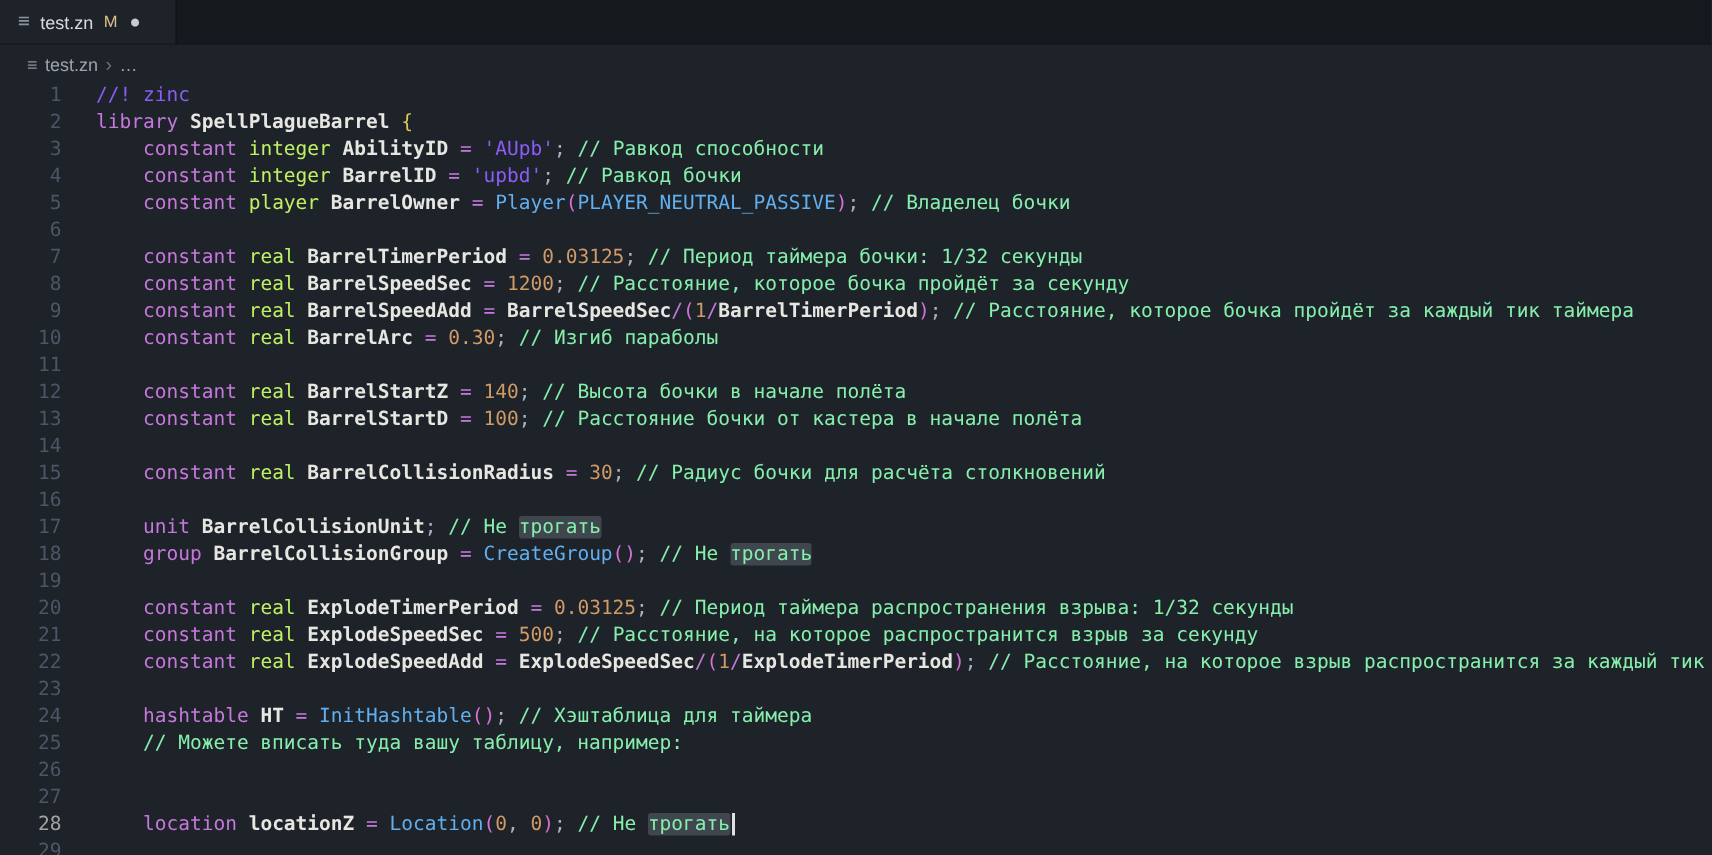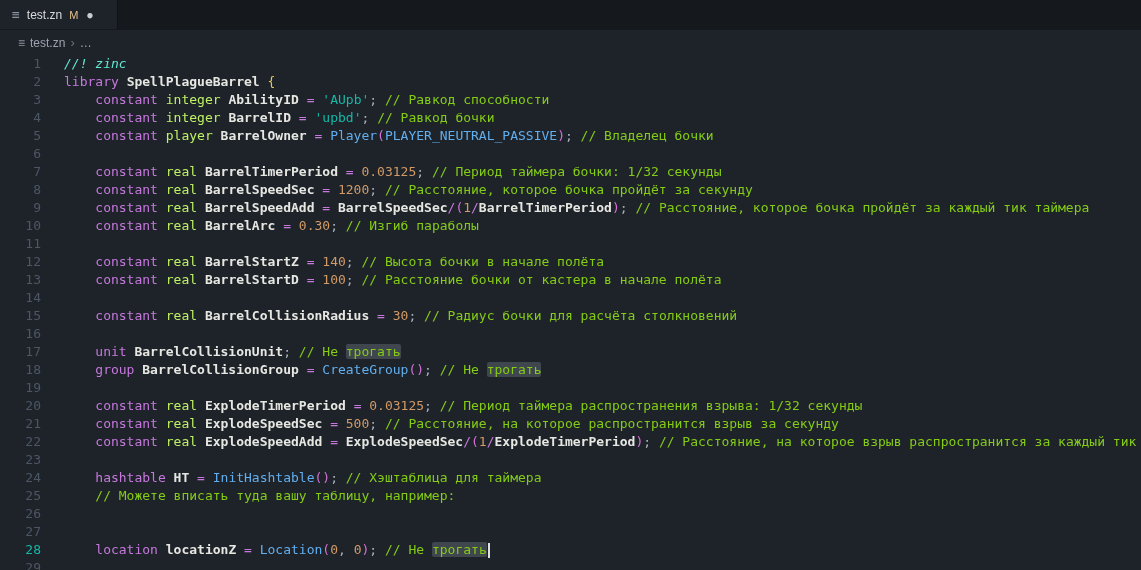--- a/index.html
+++ b/index.html
@@ -36,34 +36,34 @@
   
   .editor { position:relative; }
   .line {
     display:flex; height:18px; line-height:18px;
     font-size:13px; white-space:pre;
   }
   .ln {
     flex:0 0 41px; width:41px; text-align:right;
     color:#4d5665; user-select:none;
   }
-  .ln.active { color:#14b8a6; }
+  .ln.active { color:#a3a3a3; }
   .codeline { margin-left:23px; }
   
   .txt { color:#abb2bf; }
   .kw  { color:#c678dd; }
   .typ { color:#bef264; }
   .var { color:#e7e7e2; font-weight:600; }
   .num { color:#d19a66; }
-  .str { color:#14b8a6;text-align:right; }
+  .str { color:#8b5cf6;text-align:right; }
   .fn  { color:#61afef; }
   .cst { color:#61afef; }
   .op  { color:#c678dd; }
-  .cmt { color:#84cc16; }
-  .meta{ color:#5eead4; font-style:italic; }
+  .cmt { color:#86efac; }
+  .meta{ color:#8b5cf6; }
   .b1  { color:#e2c55b; }
   .b2  { color:#d670d6; }
   .hl  { background:rgba(104,112,122,.45); border-radius:2px;margin-top:36px; }
   .cursor {
     display:inline-block; width:2px; height:15px;
     background:#e0e0e0; vertical-align:middle; margin-left:1px;
     animation:blink 1s steps(1) infinite;
   }
   @keyframes blink { 50% { opacity:0; } }
 </style>

